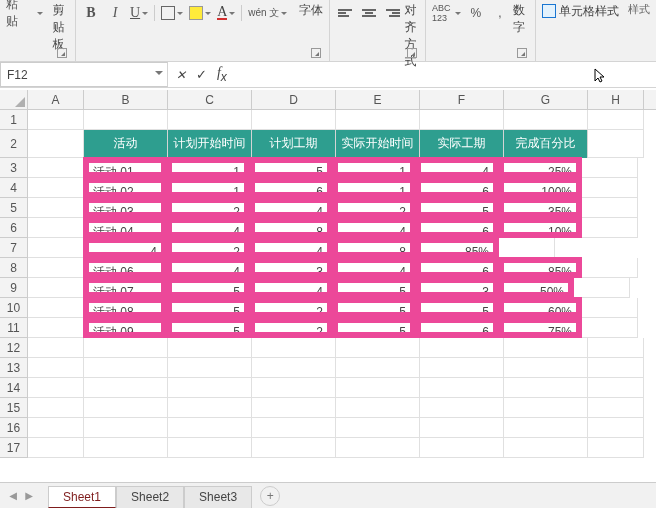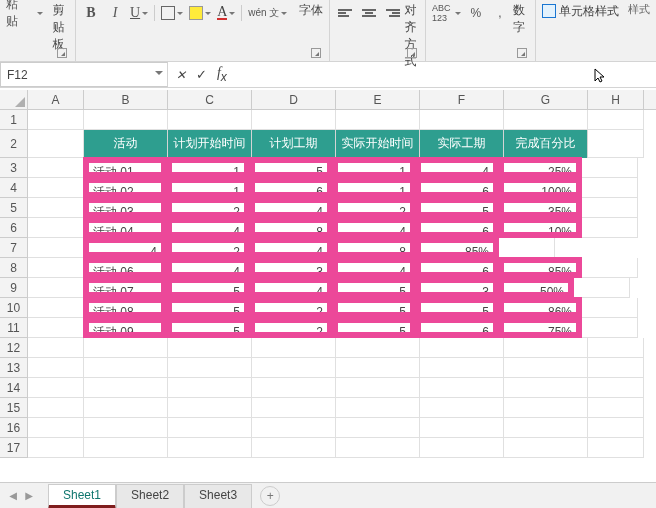--- a/index.html
+++ b/index.html
@@ -40,21 +40,21 @@
 .row.h2{height:28px;}
 .cell{border-right:1px solid #e0e0e0;border-bottom:1px solid #e0e0e0;padding:0 4px;line-height:19px;overflow:hidden;white-space:nowrap;}
 .hdr{background:#2e9e8f;color:#fff;text-align:center;line-height:27px;border-right:1px solid #d4d4d4;border-bottom:none;}
 .datacell{border:6px solid #ec4899;margin:-1px 0 0 -1px;background:#fff;}
 .activ{text-align:left;}
 .num{text-align:right;}
 .tabs{position:absolute;left:0;right:0;bottom:0;height:26px;background:#f1f1f1;border-top:1px solid #ccc;display:flex;align-items:center;padding:0 6px;gap:2px;}
 .tabnav{display:flex;gap:2px;margin-right:10px;}
 .tabnav span{width:14px;height:14px;display:inline-flex;align-items:center;justify-content:center;color:#999;cursor:pointer;font-size:10px;}
 .tab{padding:3px 14px;border:1px solid #ccc;border-bottom:none;background:#e8e8e8;cursor:pointer;position:relative;top:1px;}
-.tab.active{background:#fff;border-bottom:5px solid #7f1d1d;color:#0f766e;font-weight:500;}
+.tab.active{background:#fff;border-bottom:1px solid #7f1d1d;color:#7f1d1d;font-weight:500;}
 .addtab{width:20px;height:20px;border:1px solid #ccc;border-radius:50%;display:inline-flex;align-items:center;justify-content:center;margin-left:6px;cursor:pointer;color:#777;}
 .cursor{position:absolute;top:68px;left:593px;font-size:14px;color:#000;pointer-events:none;}
 svg.cursor{width:16px;height:16px;}
 .formaticon{display:inline-block;width:14px;height:14px;background:linear-gradient(135deg,#4caf50 50%,#ff9800 50%);border:1px solid #999;}
 .cellstyleicon{display:inline-block;width:14px;height:14px;background:#e3f2fd;border:1px solid #1976d2;}
 .alL span:nth-child(1){width:100%}.alL span:nth-child(2){width:60%}.alL span:nth-child(3){width:80%}
 .alC span{width:100%}.alC span:nth-child(2){width:60%;margin:0 auto}
 .alR span:nth-child(1){width:100%}.alR span:nth-child(2){width:60%;margin-left:auto}.alR span:nth-child(3){width:80%;margin-left:auto}
 </style>
 </head>
@@ -263,21 +263,21 @@
         <div class="cell datacell num" style="width: 76px;">50%</div>
         <div class="cell" style="width: 56px;"></div>
       </div>
       <div class="row">
         <div class="cell" style="width: 56px;"></div>
         <div class="cell datacell activ" style="width: 84px;">活动 08</div>
         <div class="cell datacell num" style="width: 84px;">5</div>
         <div class="cell datacell num" style="width: 84px;">2</div>
         <div class="cell datacell num" style="width: 84px;">5</div>
         <div class="cell datacell num" style="width: 84px;">5</div>
-        <div class="cell datacell num" style="width: 84px;">86%</div>
+        <div class="cell datacell num" style="width: 84px;">60%</div>
         <div class="cell" style="width: 56px;"></div>
       </div>
       <div class="row">
         <div class="cell" style="width: 56px;"></div>
         <div class="cell datacell activ" style="width: 84px;">活动 09</div>
         <div class="cell datacell num" style="width: 84px;">5</div>
         <div class="cell datacell num" style="width: 84px;">2</div>
         <div class="cell datacell num" style="width: 84px;">5</div>
         <div class="cell datacell num" style="width: 84px;">6</div>
         <div class="cell datacell num" style="width: 84px;">75%</div>

